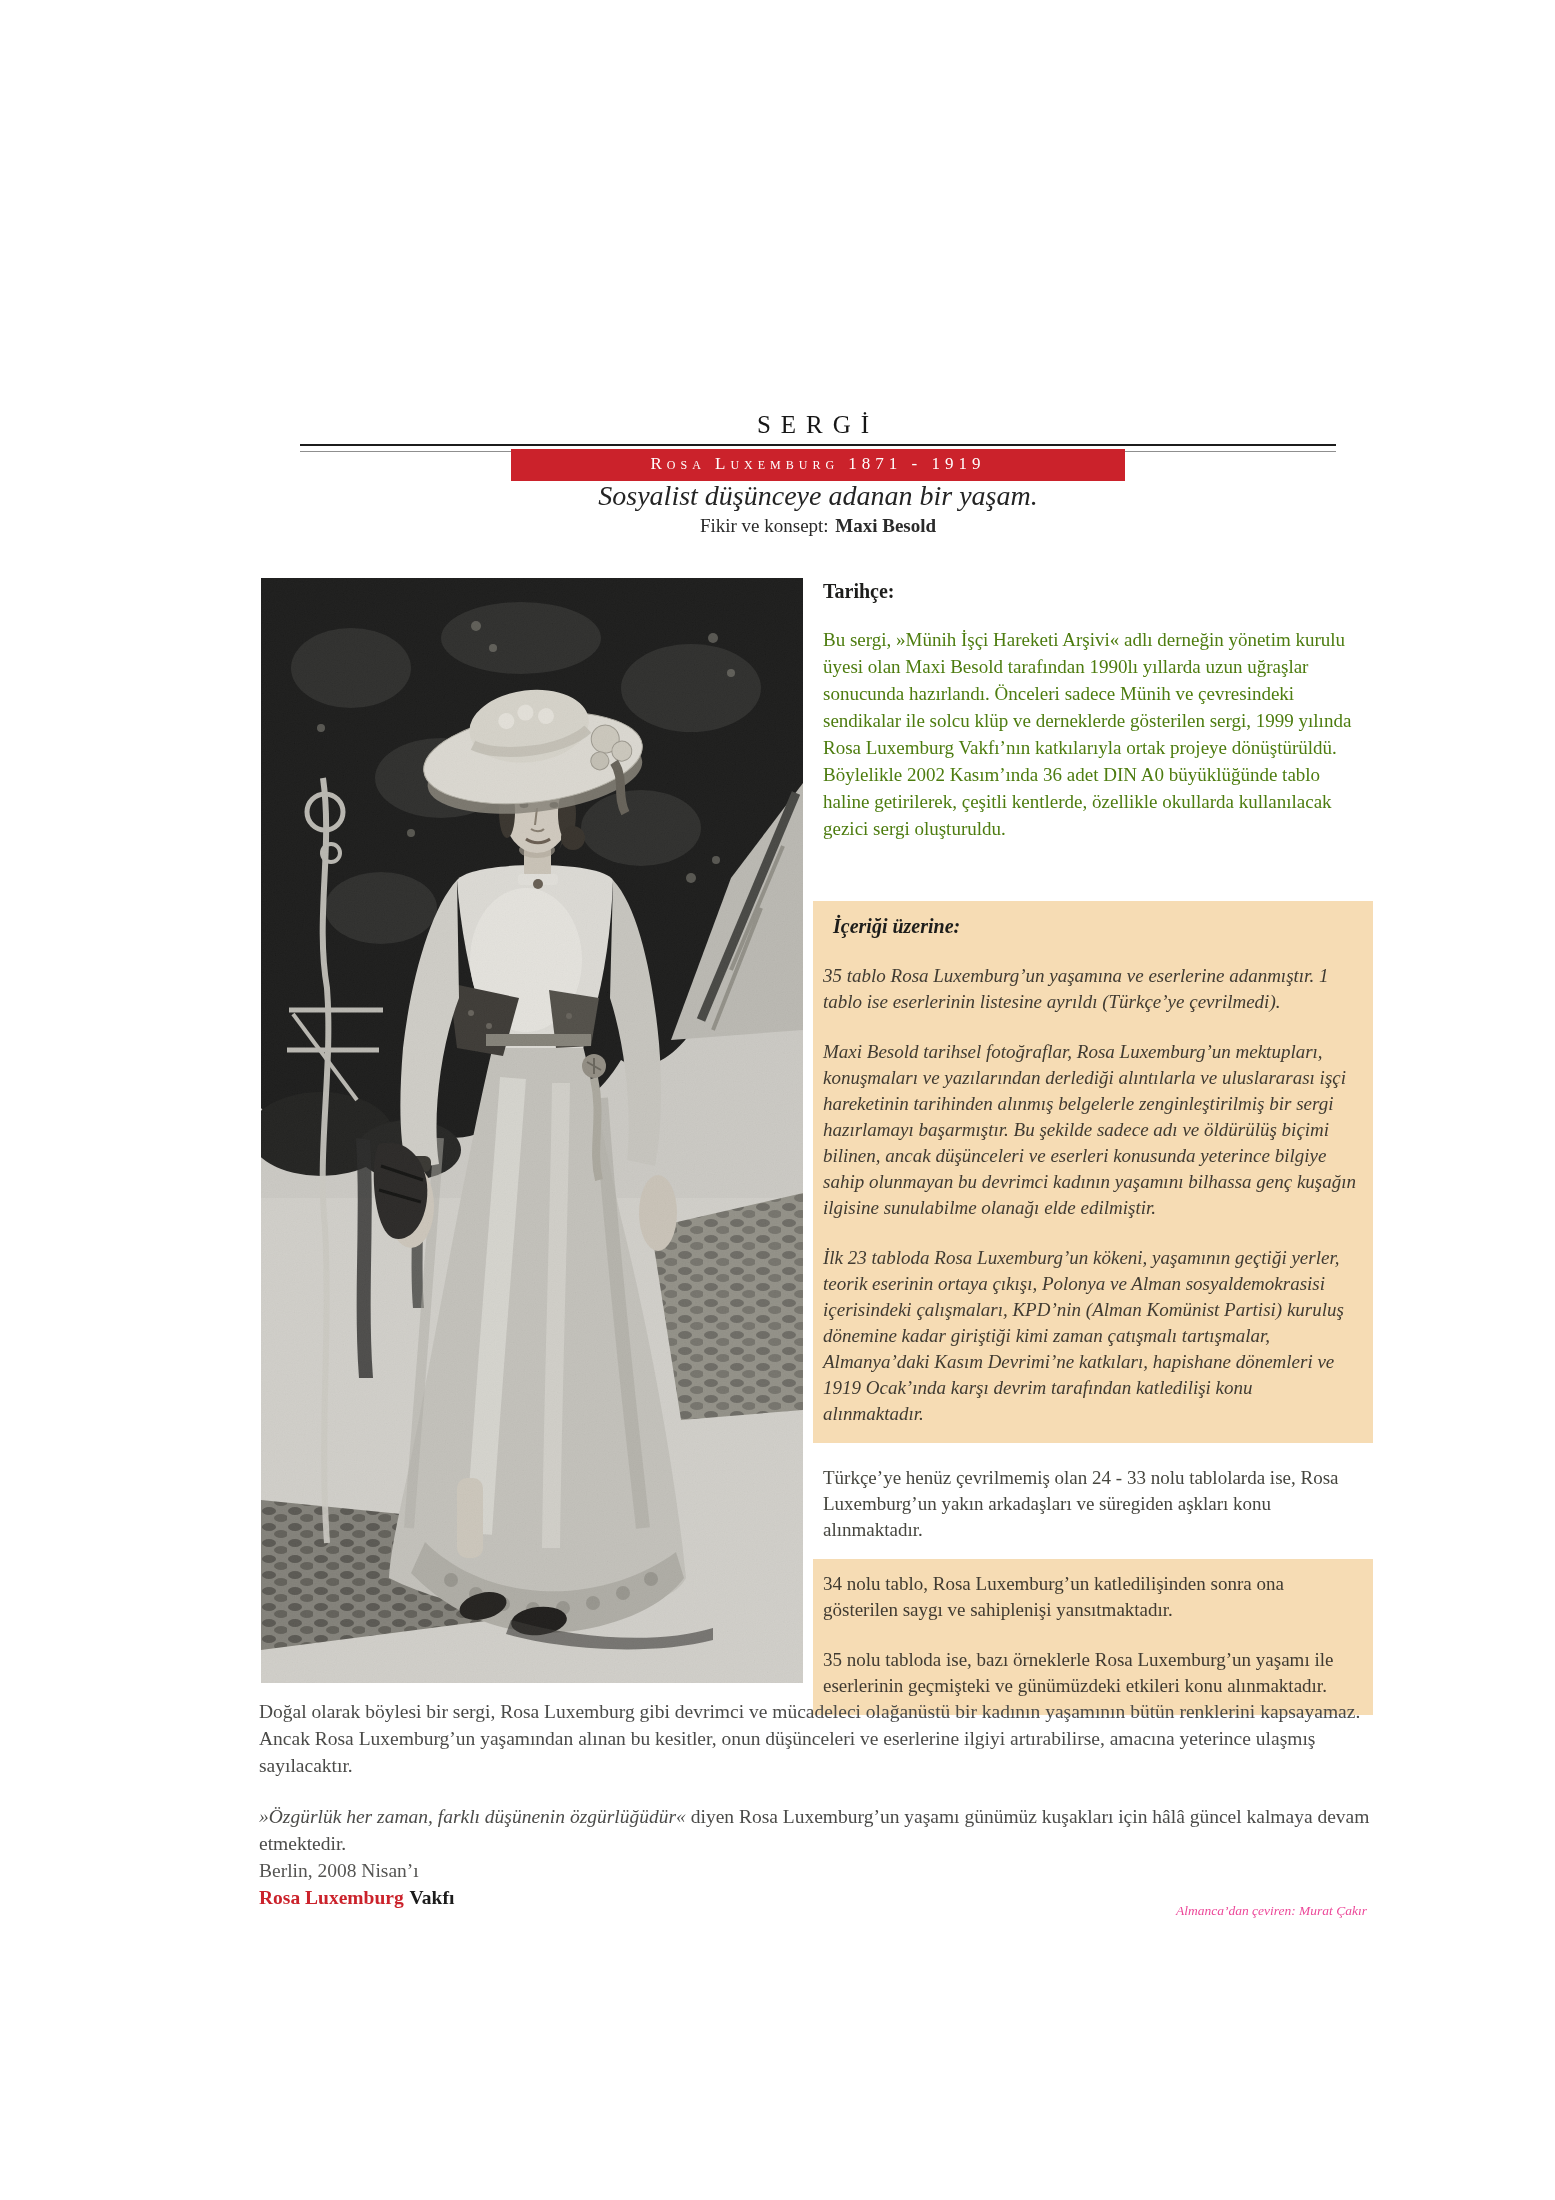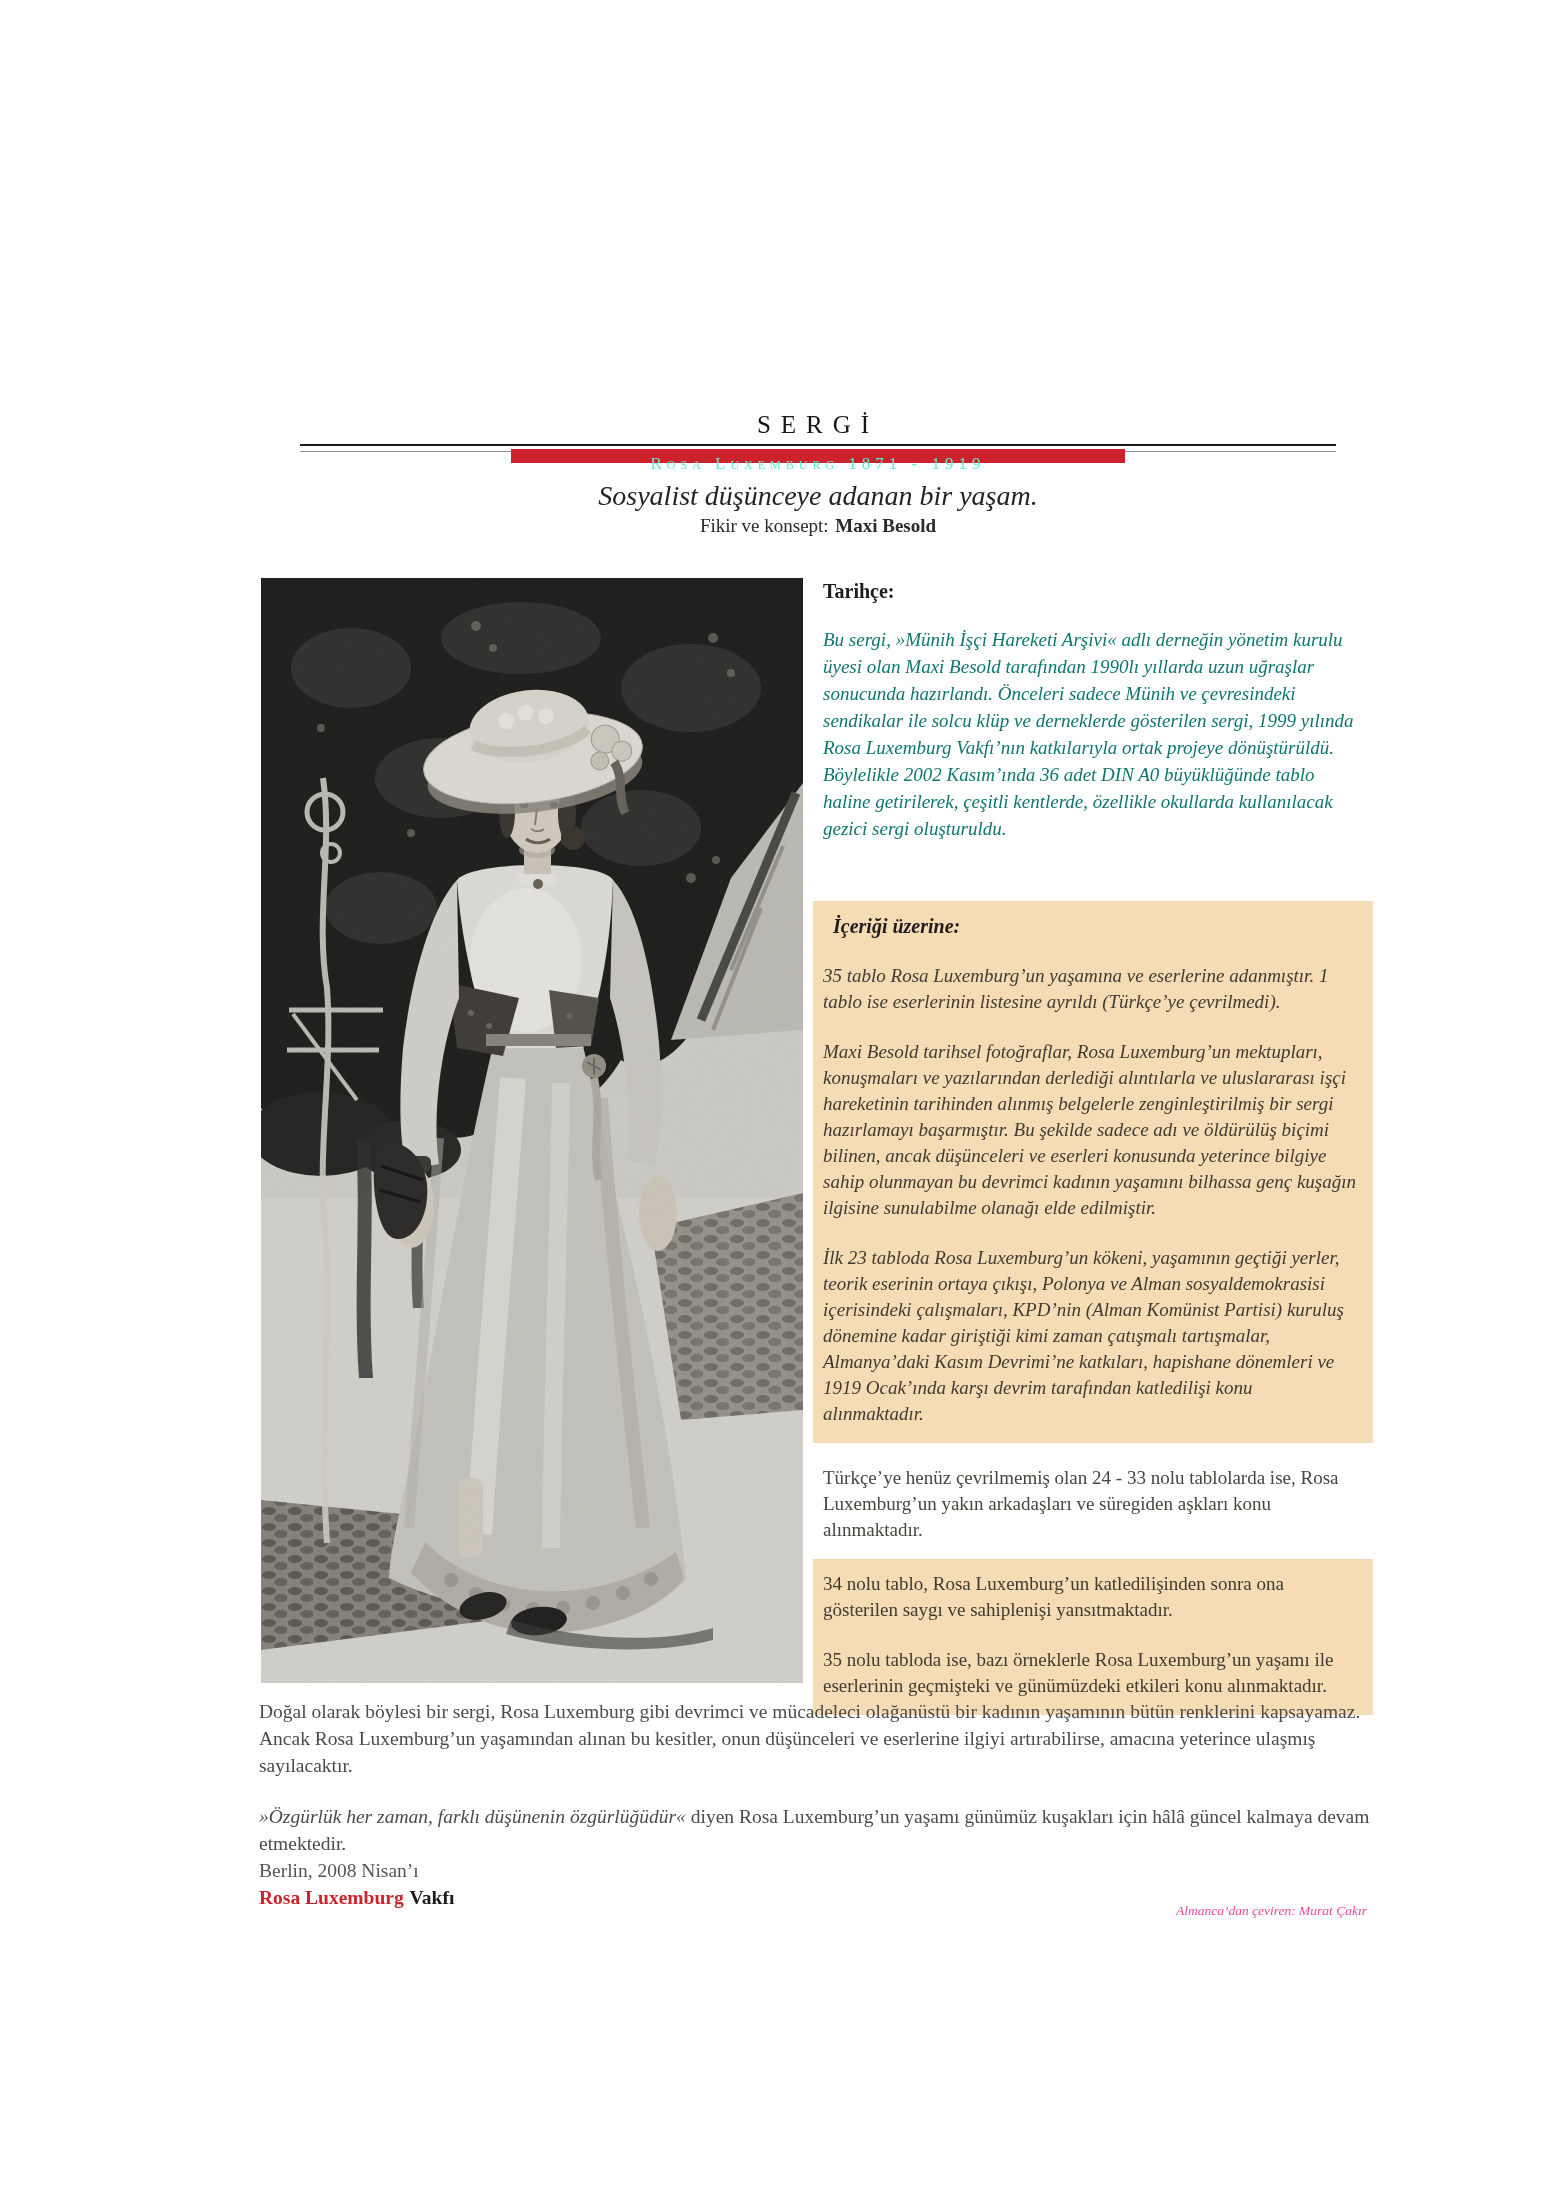--- a/index.html
+++ b/index.html
@@ -15,23 +15,23 @@
   .kicker{
     position:absolute;left:300px;top:411px;width:1036px;
     text-align:center;font-size:25px;letter-spacing:10px;
     color:#161616;font-weight:400;
   }
   .rule{
     position:absolute;left:300px;top:444px;width:1036px;height:5px;
     border-top:2px solid #1c1c1c;border-bottom:1px solid #8f8f8f;
   }
   .banner{
-    position:absolute;left:511px;top:449px;width:614px;height:14px;
+    position:absolute;left:511px;top:449px;width:614px;height:32px;
     background:var(--accent-red,#cb222b);
-    color:#5eead4;text-align:center;line-height:29px;
+    color:#ffffff;text-align:center;line-height:29px;
     font-variant:small-caps;font-size:17px;letter-spacing:5px;
   }
   .subtitle{
     position:absolute;left:300px;top:480px;width:1036px;
     text-align:center;font-style:italic;font-size:28px;color:#242424;
   }
   .concept{
     position:absolute;left:300px;top:515px;width:1036px;
     text-align:center;font-size:19px;color:#2a2a2a;
   }
@@ -44,22 +44,22 @@
   
   .col{
     position:absolute;left:813px;top:578px;width:560px;
     font-size:19px;line-height:26px;
   }
   .col h3{
     margin:0 14px 0 10px;font-size:20px;line-height:26px;
     color:#1d1d1b;font-weight:bold;
   }
   .history-body{
-    margin:22px 14px 0 10px;font-style:italic;
-    line-height:27px;color:#0f766e;
+    margin:22px 14px 0 10px;
+    line-height:27px;color:#4d7c0f;
   }
   .box{
     background:var(--box-bg,#f6dcb4);
     padding:12px 16px 16px 10px;
     color:#403b32;
   }
   .box1{margin-top:59px;font-style:italic;}
   .box p{margin:24px 0 0 0;}
   .plain{margin:22px 14px 0 10px;color:#46463f;}
   .box2{margin-top:16px;}

